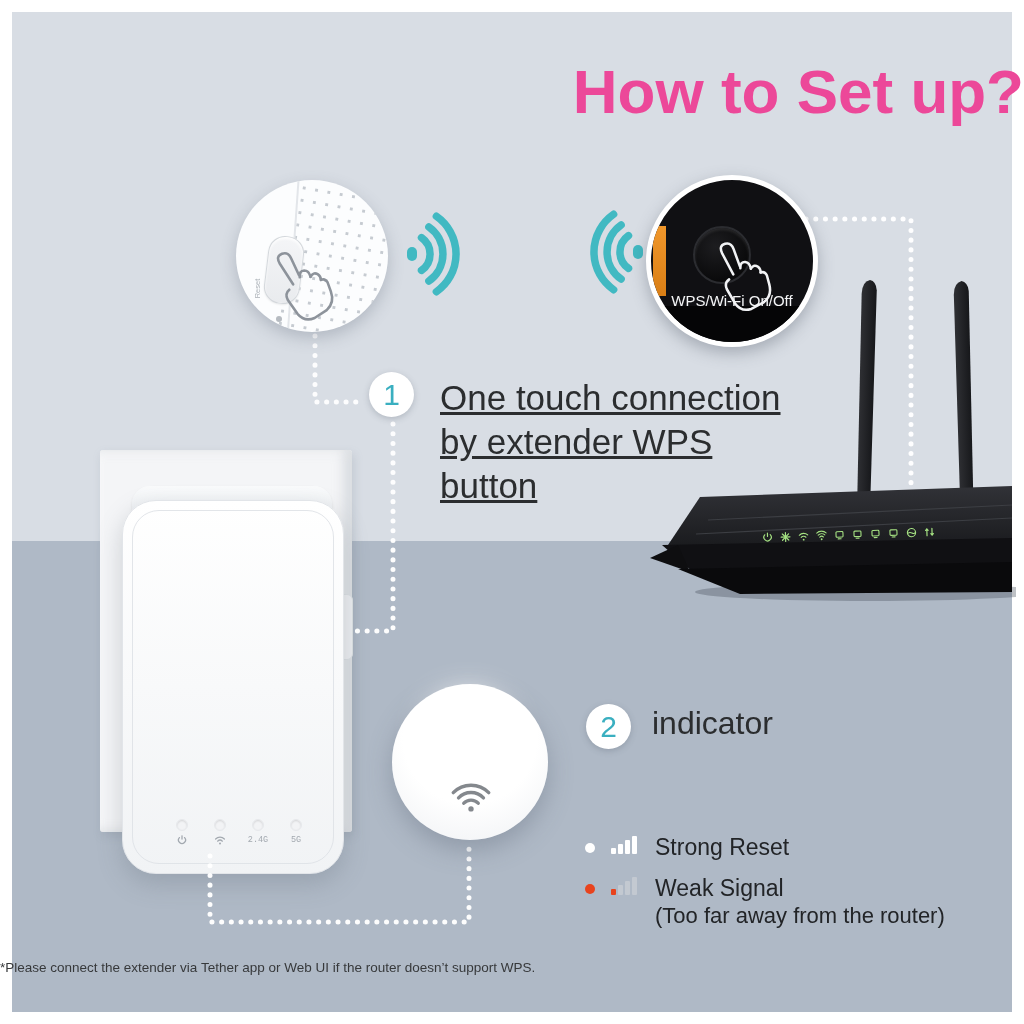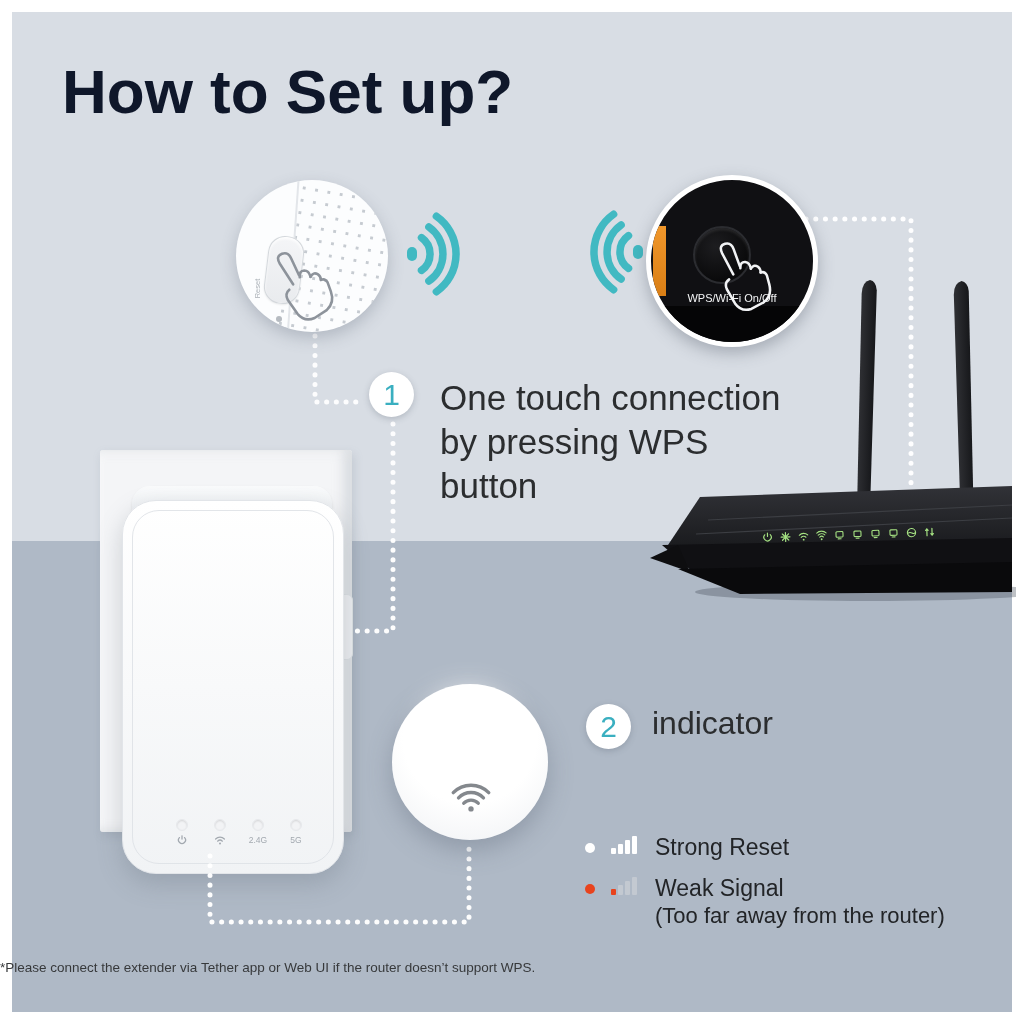--- a/index.html
+++ b/index.html
@@ -3,22 +3,22 @@
 <meta charset="utf-8">
 <style>
   html,body{margin:0;padding:0;background:#ffffff;}
   #canvas{position:relative;width:1024px;height:1024px;background:#ffffff;overflow:hidden;
           font-family:"Liberation Sans","DejaVu Sans",sans-serif;}
   .abs{position:absolute;}
   
   #bg-top{left:12px;top:12px;width:1000px;height:529px;background:#D8DDE4;}
   #bg-bottom{left:12px;top:541px;width:1000px;height:471px;background:#AFB9C6;}
   
-  #title{left:0;right:0;top:56px;text-align:left;padding-left:62px;
-         font-size:62px;font-weight:bold;color:#0f172a;letter-spacing:0;}
+  #title{left:0;right:0;top:56px;text-align:right;padding-left:62px;
+         font-size:62px;font-weight:bold;color:#ec4899;letter-spacing:0;}
   
   #connectors{left:0;top:0;width:1024px;height:1024px;z-index:40;pointer-events:none;}
   
   .photo-circle{border-radius:50%;overflow:hidden;z-index:50;}
   #extender-closeup{left:236px;top:180px;width:152px;height:152px;background:#FCFDFE;
         box-shadow:0 6px 16px rgba(90,100,115,.30);}
   #ec-perf{left:50px;top:-14px;width:130px;height:190px;transform:rotate(10deg);
         background-image:radial-gradient(circle,#C6CBD1 1.6px,transparent 1.9px);
         background-size:12.5px 12.5px;}
   #ec-edge{left:56px;top:-6px;height:170px;border-left:2px solid #E3E6EA;transform:rotate(4deg);}
@@ -29,50 +29,50 @@
   #ec-reset-label{left:12px;top:104px;font-size:7.5px;color:#AAB0B6;transform:rotate(-90deg);}
   #ec-hand{left:36px;top:64px;color:#8D939B;transform:rotate(-20deg);}
   #router-closeup{left:646px;top:175px;width:162px;height:162px;background:#101013;
         border:5px solid #ffffff;box-shadow:0 6px 16px rgba(70,78,92,.35);}
   #rc-orange{left:2px;top:46px;width:13px;height:70px;background:linear-gradient(#F0972B,#D97E15);}
   #rc-bottom{left:-6px;bottom:0;width:170px;height:36px;background:#050506;}
   #rc-button{left:42px;top:46px;width:54px;height:54px;border-radius:50%;
         background:radial-gradient(circle at 38% 34%,#1d1d20 0%,#0a0a0b 70%);
         border:2px solid #2b2c30;box-shadow:inset 0 2px 3px rgba(255,255,255,.10);}
   #rc-hand{left:62px;top:56px;color:#F2F3F5;transform:rotate(-15deg);}
-  #rc-label{left:0;right:0;top:112px;text-align:center;color:#F4F5F6;font-size:11px;}
+  #rc-label{left:0;right:0;top:112px;text-align:center;color:#F4F5F6;font-size:15px;}
   
   .waves{z-index:30;color:#41B9C2;}
   #waves-right{left:406px;top:212px;}
   #waves-left{left:588px;top:210px;transform:scaleX(-1);}
   
   .badge{width:45px;height:45px;border-radius:50%;background:#ffffff;z-index:60;
          display:flex;align-items:center;justify-content:center;
          font-size:30px;color:#3AAFC0;box-shadow:0 2px 6px rgba(80,90,105,.28);}
   #step1-badge{left:369px;top:372px;}
   #step2-badge{left:586px;top:704px;}
   .step-text{color:#2B2D2F;z-index:60;}
-  #step1-text{left:440px;top:376px;font-size:35px;line-height:44px;}
+  #step1-text{left:440px;top:376px;font-size:35px;line-height:44px;text-decoration:underline;}
   #step2-text{left:652px;top:702px;font-size:32px;line-height:42px;}
   
   #wall-plate{left:100px;top:450px;width:252px;height:382px;background:#F4F5F7;z-index:20;
         border-radius:3px;box-shadow:inset -8px 0 12px rgba(160,168,178,.35),inset 0 4px 8px rgba(255,255,255,.8),2px 4px 10px rgba(120,130,145,.22);}
   #extender-cap{left:132px;top:486px;width:200px;height:42px;border-radius:18px;z-index:21;
         background:linear-gradient(#FAFBFC,#E5E8EC);box-shadow:0 2px 3px rgba(0,0,0,.10);}
   #extender-side-button{left:338px;top:594px;width:13px;height:64px;border-radius:6px;z-index:21;
         background:#EDEFF2;border:1px solid #DCE0E4;}
   #extender-body{left:122px;top:500px;width:220px;height:372px;border-radius:34px;z-index:22;
         background:linear-gradient(#FFFFFF,#F1F3F5);border:1px solid #E2E5E9;
         box-shadow:0 10px 24px rgba(96,106,120,.28);}
   #extender-face-line{left:9px;top:9px;right:9px;bottom:9px;border:1.5px solid #DDE1E5;
         border-radius:27px;opacity:.85;}
   .ext-led{width:10px;height:10px;border-radius:50%;background:#F2F3F5;border:1px solid #E6E8EB;
         box-shadow:inset 0 1px 2px rgba(0,0,0,.13);}
   .ext-led-label{color:#A3A9B0;font-size:8.5px;text-align:center;}
-  #extender-leds{left:12px;right:0;top:318px;display:flex;justify-content:center;gap:22px;}
+  #extender-leds{left:12px;right:0;top:318px;display:flex;justify-content:center;gap:22px;font-family:Liberation Mono, monospace;}
   .led-unit{display:flex;flex-direction:column;align-items:center;gap:4px;width:16px;}
   
   #router{left:648px;top:272px;width:368px;height:330px;z-index:22;}
   #router-leds{left:762px;top:527px;width:192px;height:14px;z-index:23;display:flex;gap:7px;
         align-items:center;transform:rotate(-2deg);color:#A6E383;}
   .rled{width:11px;height:11px;flex:0 0 auto;}
   
   #signal-circle{left:392px;top:684px;width:156px;height:156px;border-radius:50%;z-index:50;
         background:radial-gradient(circle at 50% 34%,#FFFFFF 52%,#EEF0F3 100%);
         box-shadow:0 10px 24px rgba(95,105,120,.38);}
@@ -159,21 +159,21 @@
       </g>
     </svg>
     <div class="abs" id="rc-label">WPS/Wi-Fi On/Off</div>
   </div>
 
   <div class="abs badge" id="step1-badge">
     <span>1</span>
   </div>
   <div class="abs step-text" id="step1-text">
     <div>One touch connection</div>
-    <div>by pressing WPS</div>
+    <div>by extender WPS</div>
     <div>button</div>
   </div>
 
   <div class="abs" id="wall-plate"></div>
   <div class="abs" id="extender-cap"></div>
   <div class="abs" id="extender-side-button"></div>
   <div class="abs" id="extender-body">
     <div class="abs" id="extender-face-line"></div>
 
     <div class="abs" id="extender-leds">

